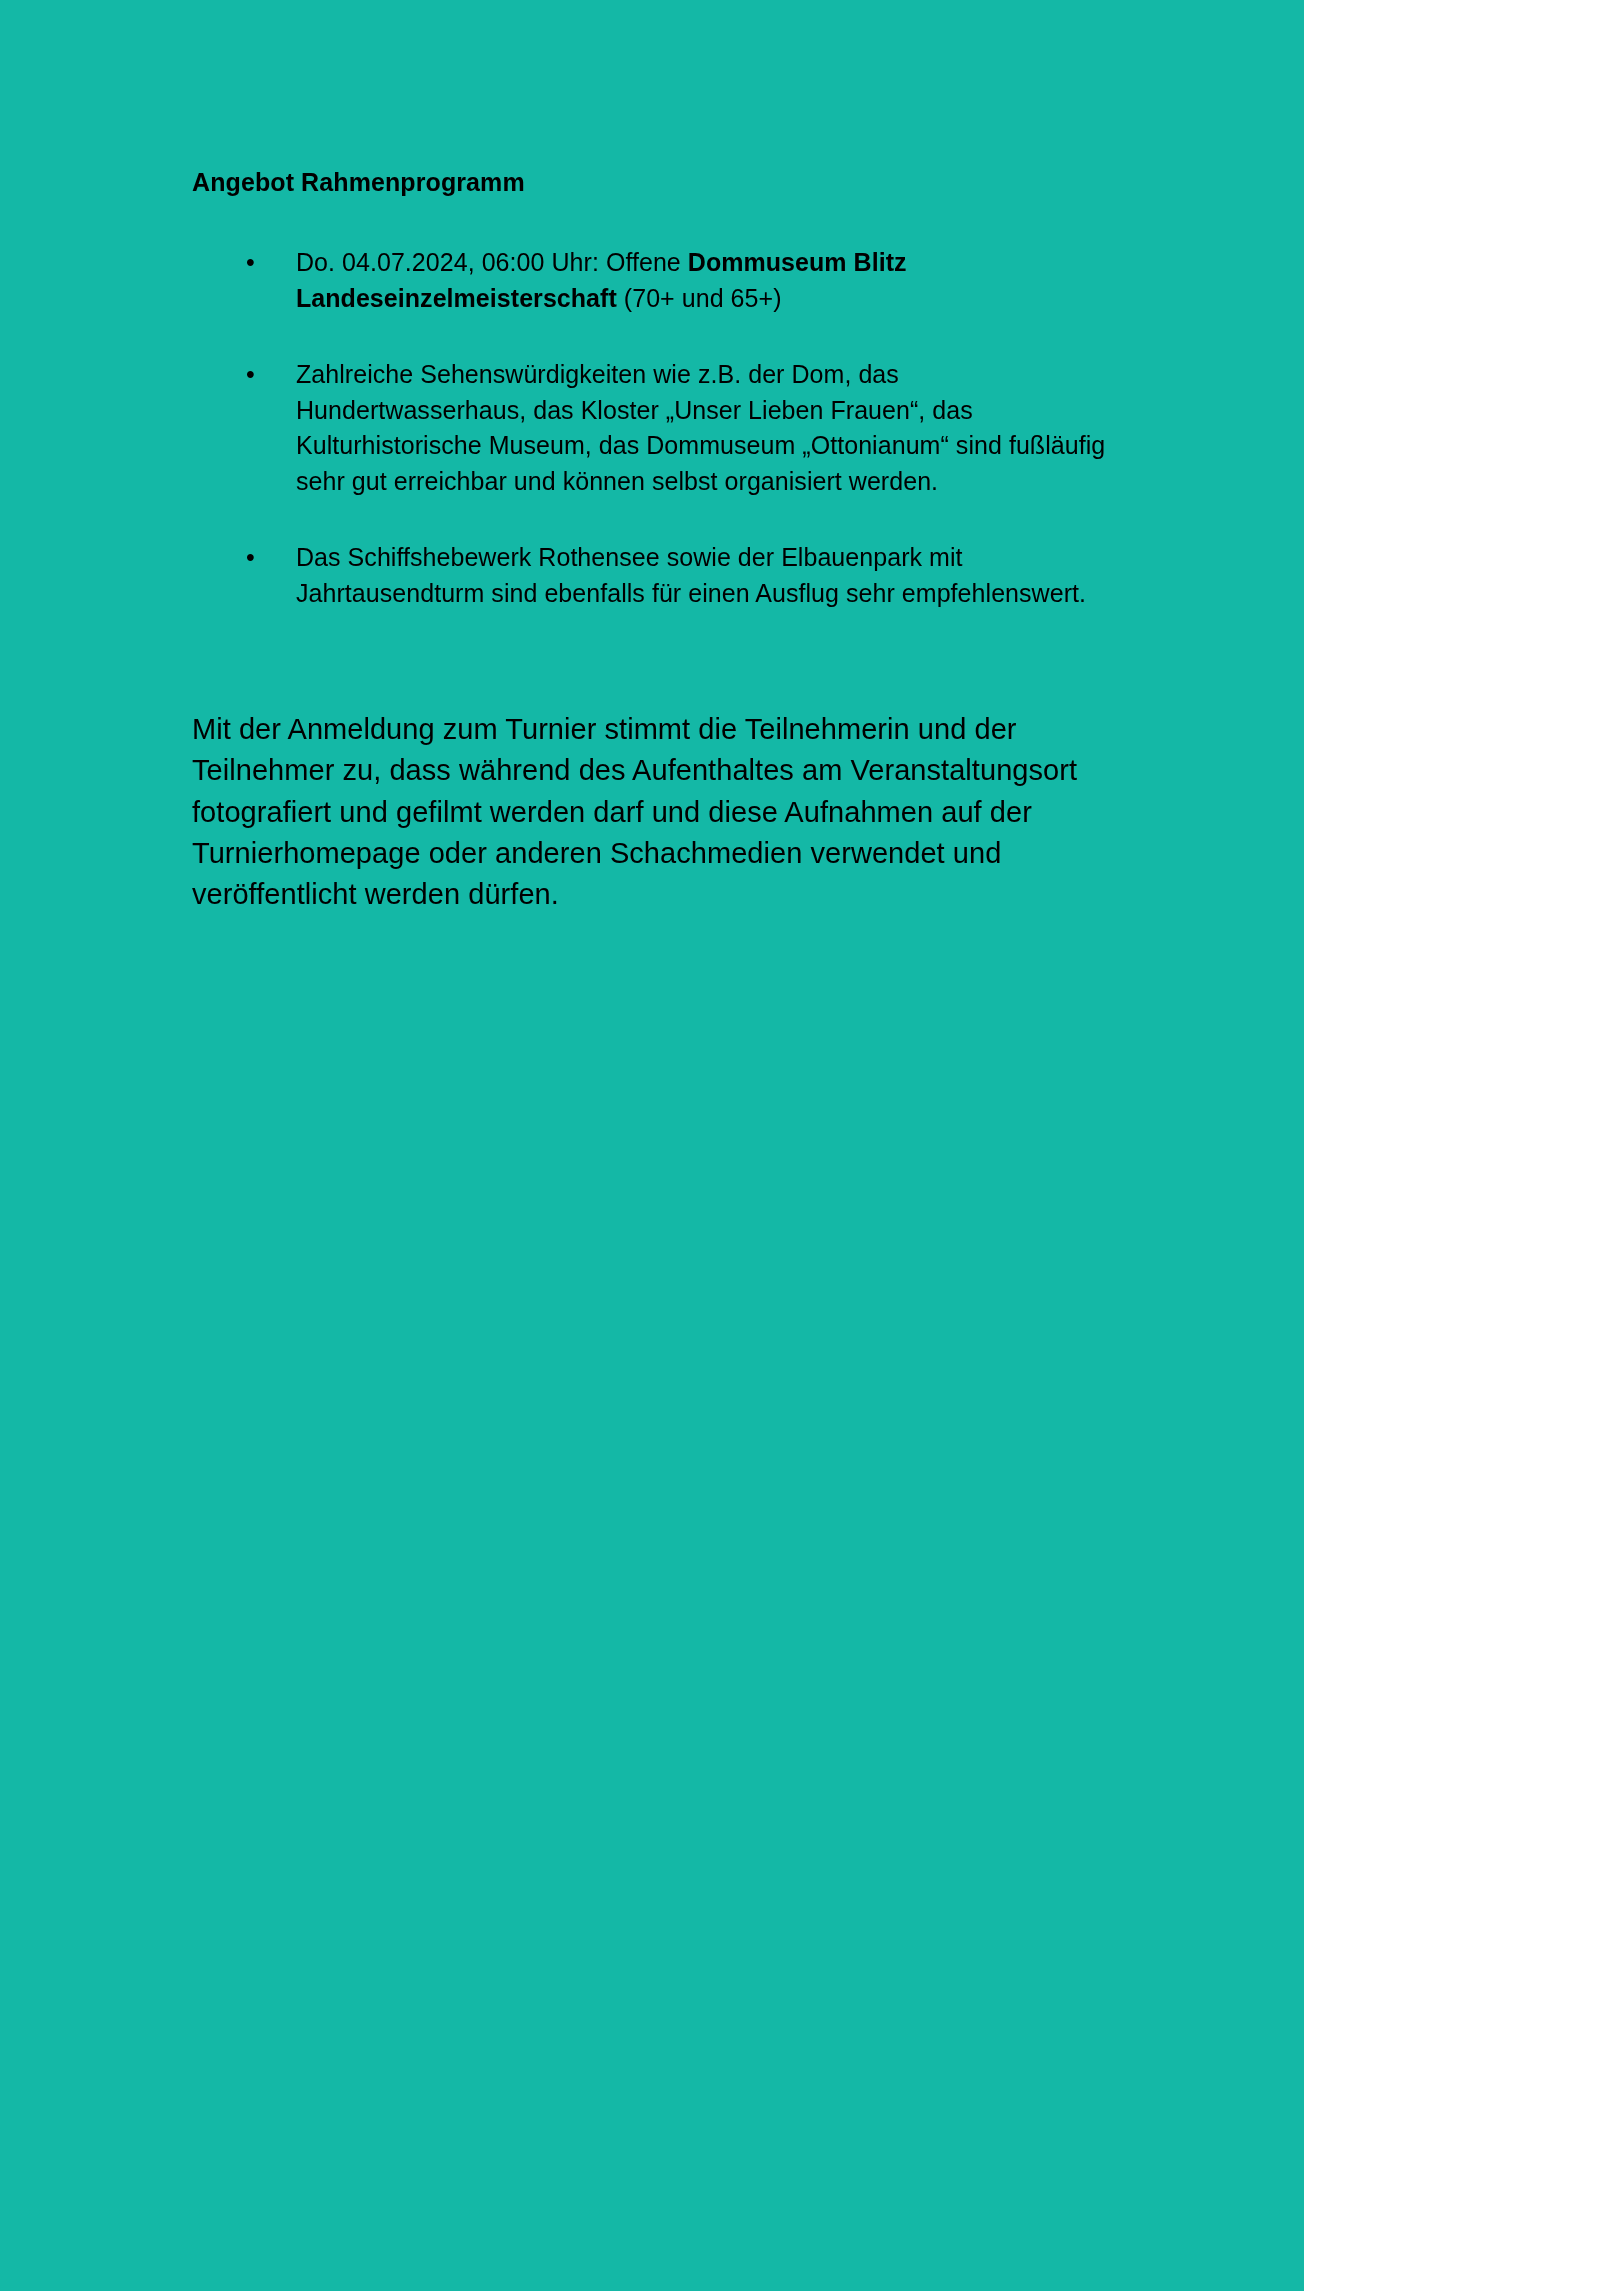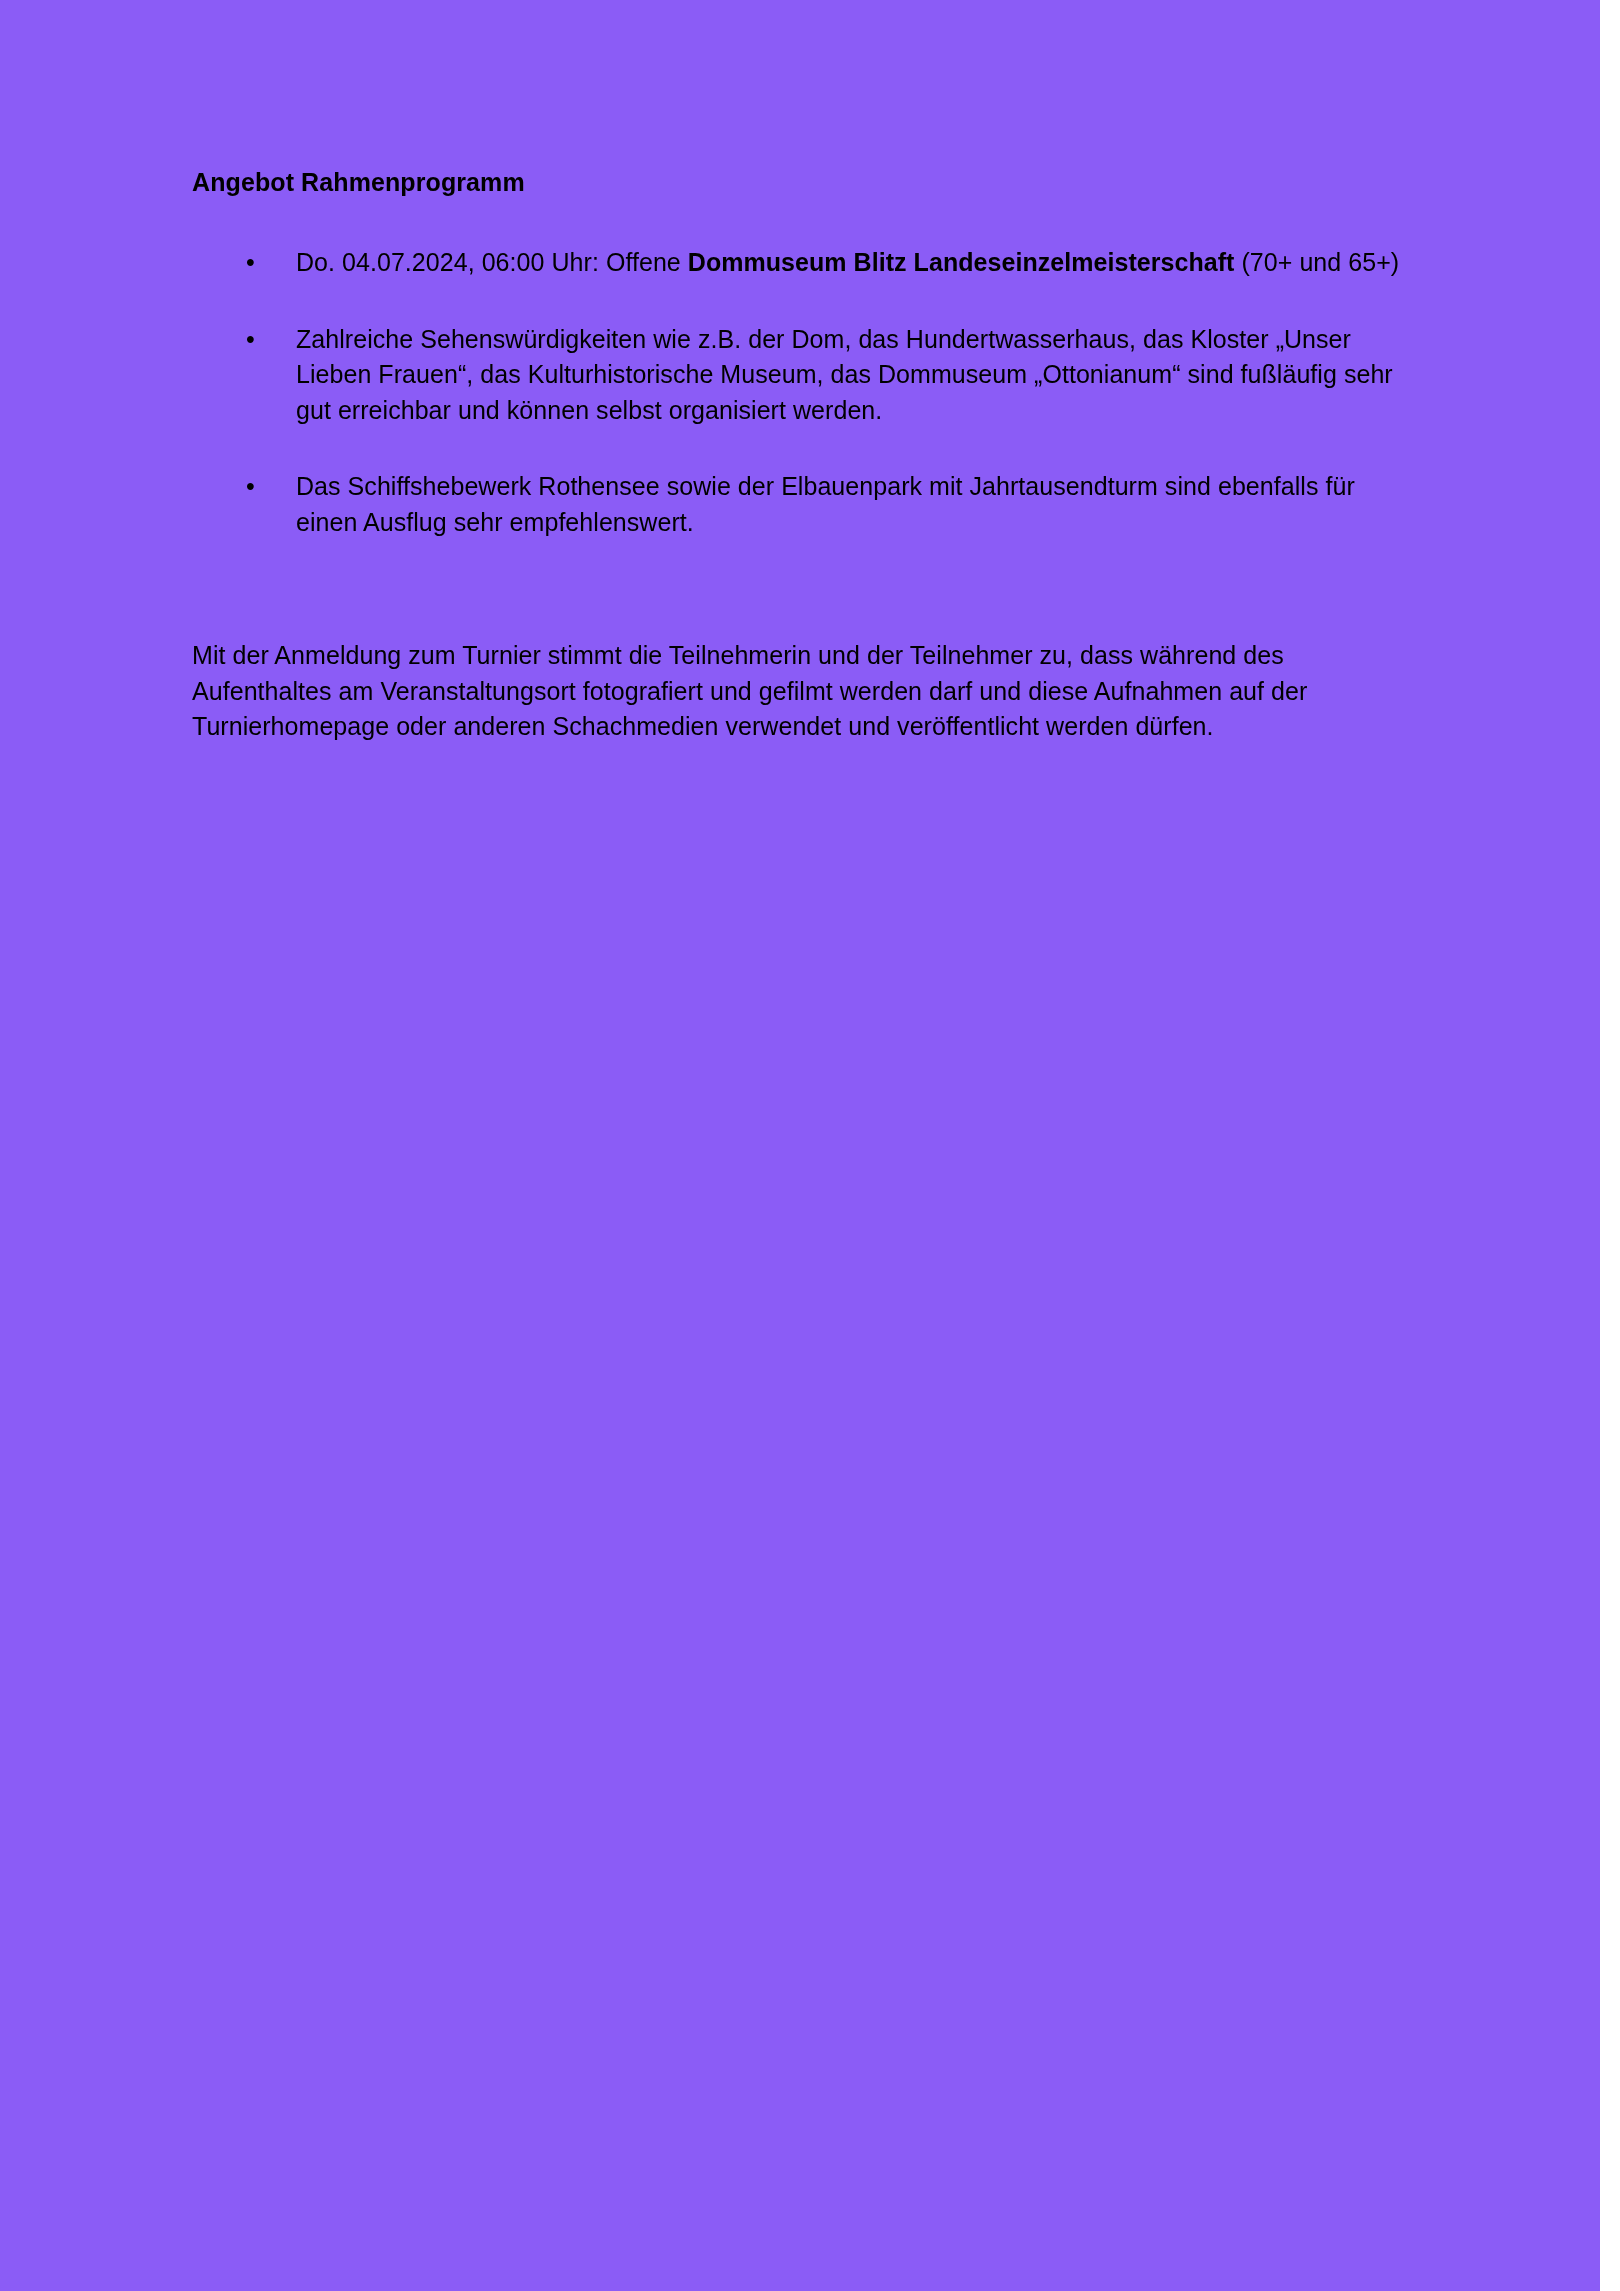--- a/index.html
+++ b/index.html
@@ -9,23 +9,23 @@
   }
   body {
     width: 1620px;
     height: 2292px;
     font-family: "Liberation Sans", sans-serif;
     color: #000000;
     -webkit-font-smoothing: antialiased;
   }
   .page {
     position: relative;
-    width: 1600px;
+    width: 1304px;
     height: 2292px;
-    background: #8b5cf6;
+    background: #14b8a6;
     box-sizing: border-box;
     padding: 167px 186px 4px 192px;
   }
   .doc-heading {
     font-size: 25px;
     font-weight: bold;
     letter-spacing: 0.1px;
     line-height: 1.25;
     margin: 0 0 0 0;
   }
@@ -52,21 +52,21 @@
   }
   .bullet-item .txt {
     display: block;
     max-width: 1147px;
   }
   .gap-first { margin-top: 47px; }
   .gap-between { margin-top: 41px; }
   b { font-weight: bold; }
   .closing {
     margin-top: 98px;
-    font-size: 25px;
+    font-size: 29px;
     line-height: 1.42;
     letter-spacing: 0.05px;
     max-width: 1196px;
   }
   .closing p {
     margin: 0;
   }
 </style>
 </head>
 <body>

